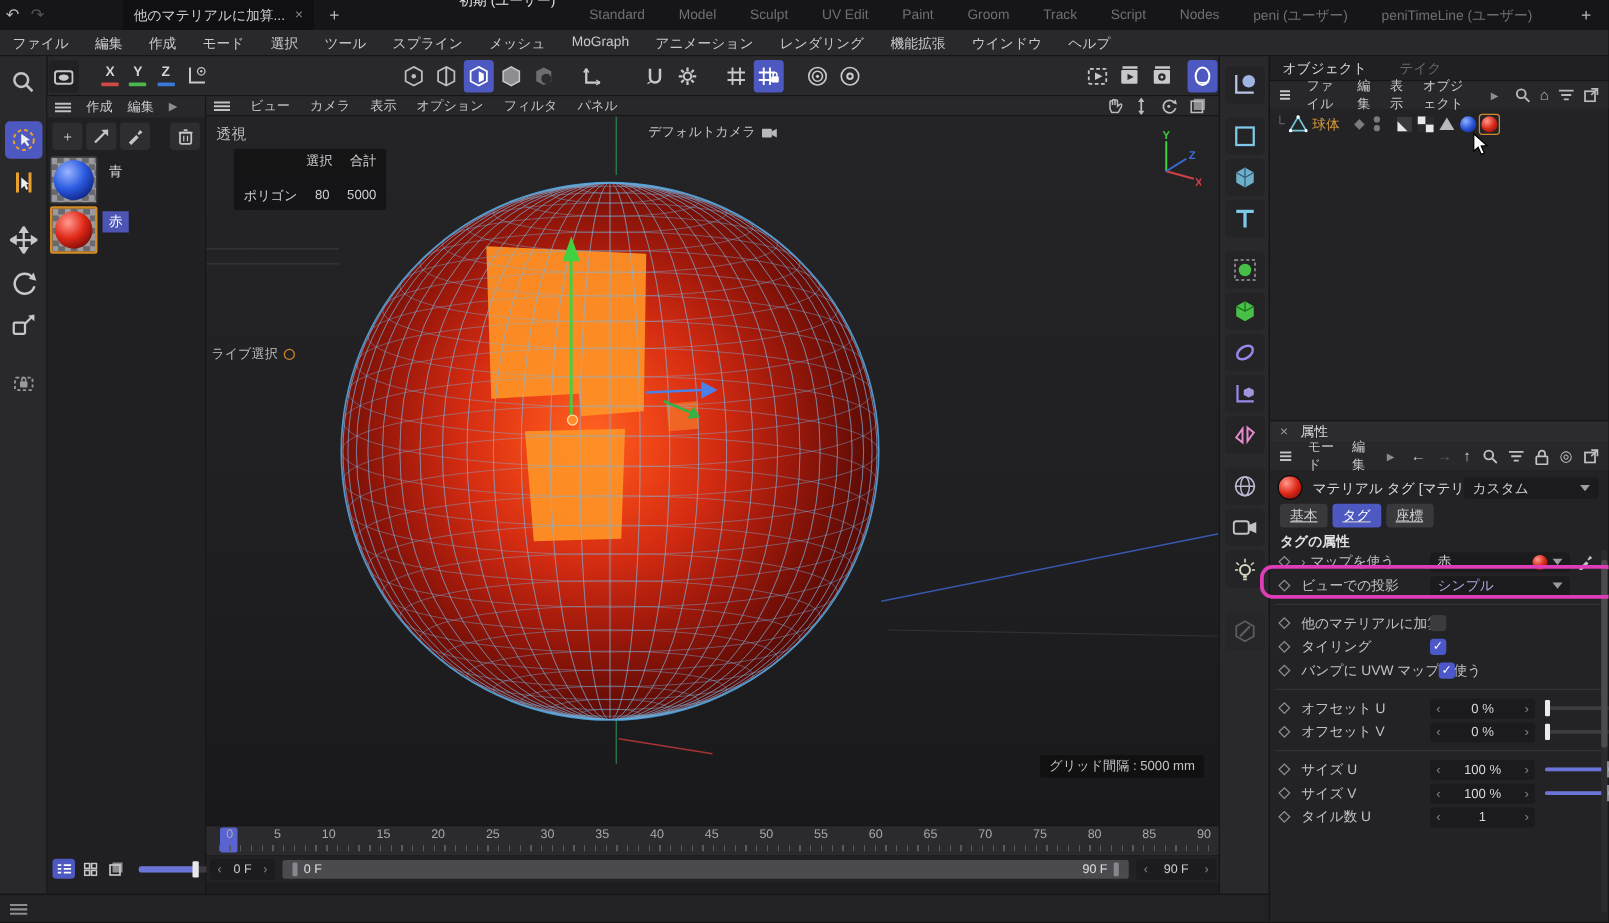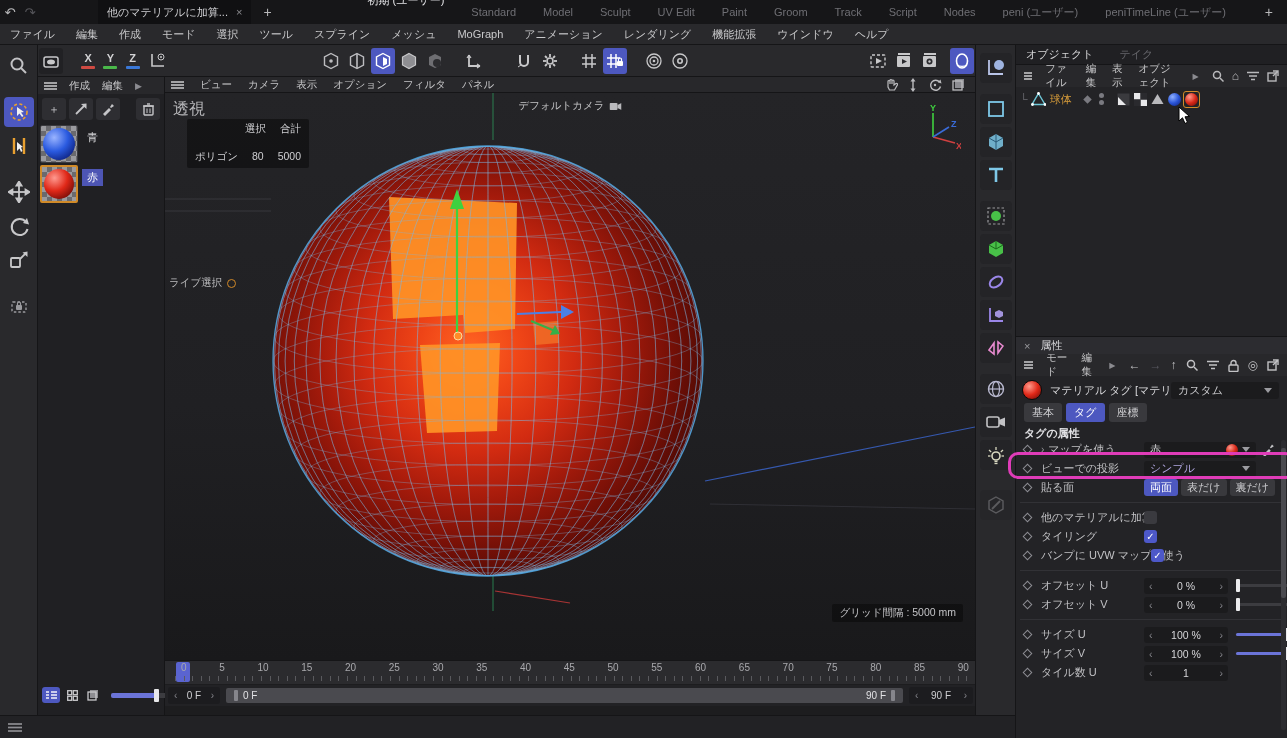--- a/index.html
+++ b/index.html
@@ -58,21 +58,21 @@
   .matfoot{position:absolute;left:4px;bottom:12px;display:flex;align-items:center;gap:3px;}
   .vico{width:18px;height:16px;border-radius:3px;display:flex;align-items:center;justify-content:center;color:#c9c9cc;cursor:pointer;}
   .vico.sel{background:var(--accent);}
   .matslider{position:relative;width:62px;height:5px;background:#3c3c40;border-radius:2px;margin-left:6px;cursor:pointer;}
   .matslider .fill{position:absolute;left:0;top:0;bottom:0;width:46px;background:#6b74d8;border-radius:2px;}
   .matslider .hnd{position:absolute;left:43px;top:-4px;width:5px;height:13px;background:#e8e8ea;border-radius:1px;}
   
   .vpmenu{left:165px;top:77px;width:810px;height:16px;background:var(--panel2);display:flex;align-items:center;gap:16px;padding:0 6px;font-size:10.5px;border-bottom:1px solid var(--line);}
   .vpmenu .right{margin-left:auto;display:flex;gap:10px;align-items:center;padding-right:4px;}
   .viewport{left:165px;top:93px;width:810px;height:567px;background:linear-gradient(#242427 0%,#202023 55%,#19191b 100%);overflow:hidden;}
-  .vplabel{position:absolute;color:#b9b9bc;font-size:16px;}
+  .vplabel{position:absolute;color:#b9b9bc;font-size:12px;}
   .statbox{position:absolute;left:22px;top:26px;background:rgba(10,10,10,.55);padding:3px 8px 4px 8px;font-size:10.5px;color:#cfcfd2;border-radius:2px;}
   .statbox .h{display:flex;gap:14px;justify-content:flex-end;}
   .statbox .v{display:flex;gap:14px;margin-top:14px;}
   .gridlabel{position:absolute;right:12px;bottom:38px;background:rgba(10,10,10,.55);padding:2px 7px;color:#c3c3c6;font-size:10.5px;border-radius:2px;}
   .livehint{position:absolute;left:4px;top:183px;display:flex;align-items:center;gap:5px;color:#bcbcbe;font-size:10.5px;}
   .livehint .dot{width:9px;height:9px;border:1.5px solid #d08828;border-radius:50%;}
   .camlabel{position:absolute;left:50%;transform:translateX(-50%);top:6px;color:#c6c6c8;font-size:10.5px;display:flex;gap:5px;align-items:center;}
   .gizmo{position:absolute;right:14px;top:10px;}
   
   .tl{left:165px;top:660px;width:810px;height:24px;background:#2b2b2e;border-top:1px solid var(--line);}
@@ -106,21 +106,21 @@
   .sphtag.b{background:radial-gradient(circle at 35% 30%,#8fb0ff,#2a55d8 50%,#0c1c70);}
   .sphtag.r{background:radial-gradient(circle at 35% 30%,#ff9a8c,#d82818 50%,#600a06);}
   
   .attrhead{position:absolute;top:291px;left:0;right:0;height:18px;background:#2c2c30;display:flex;align-items:center;gap:10px;padding:0 8px;border-top:1px solid var(--line);}
   .attrmenu{position:absolute;top:309px;left:0;right:0;height:22px;display:flex;align-items:center;gap:13px;padding:0 8px;background:var(--panel2);font-size:10.5px;}
   .attrmenu .nav{margin-left:auto;display:flex;gap:9px;align-items:center;color:#c2c2c5;font-size:12px;}
   .tagtitle{position:absolute;top:333px;left:0;right:0;height:24px;display:flex;align-items:center;padding:0 6px;}
   .tagball{width:20px;height:20px;border-radius:50%;background:radial-gradient(circle at 35% 30%,#ff9a8c,#e02818 50%,#5e0a06);border:1px solid #0a0a0a;}
   .tagname{margin-left:8px;color:#dadadd;}
   .preset{position:absolute;left:155px;width:108px;height:17px;background:var(--fieldbg);border-radius:3px;display:flex;align-items:center;justify-content:space-between;padding:0 7px;color:#cfcfd2;cursor:pointer;}
-  .atabs{position:absolute;top:358px;left:8px;display:flex;gap:4px;}
+  .atabs{position:absolute;top:358px;left:8px;display:flex;gap:4px;text-decoration:underline;}
   .atab{padding:2px 8px;background:#39393d;border-radius:3px;color:#cfcfd2;cursor:pointer;}
   .atab.sel{background:var(--accent);color:#fff;}
   .asection{position:absolute;top:381px;left:8px;color:#e0e0e3;font-weight:bold;}
   .arows{position:absolute;top:395px;left:0;right:6px;}
   .arow{height:19px;display:flex;align-items:center;padding-left:8px;position:relative;}
   .dia{width:7px;height:7px;border:1px solid #8d8d93;transform:rotate(45deg);margin-right:10px;flex:none;cursor:pointer;}
   .albl{color:#c2c2c5;white-space:nowrap;}
   .albl .exp{color:#9a9aa0;margin-right:4px;font-size:10px;}
   .ctl{position:absolute;left:128px;display:flex;align-items:center;}
   .field{width:112px;height:16px;background:var(--fieldbg);border-radius:3px;display:flex;align-items:center;padding:0 6px;color:#d6d6d9;cursor:pointer;position:relative;}
@@ -957,29 +957,20 @@
       <div class="arow">
         <span class="dia"></span>
         <span class="albl"><span>ビューでの投影</span></span>
         <span class="ctl">
             <span class="field">
               <span style="color:#b0a6e0">シンプル</span>
               <span class="caret"></span>
             </span>
           </span>
       </div>
-      <div class="arow">
-        <span class="dia"></span>
-        <span class="albl"><span>貼る面</span></span>
-        <span class="ctl seg">
-          <span class="segb sel">両面</span>
-          <span class="segb">表だけ</span>
-          <span class="segb">裏だけ</span>
-        </span>
-      </div>
       <div class="divd"></div>
       <div class="arow">
         <span class="dia"></span>
         <span class="albl"><span>他のマテリアルに加算</span></span>
         <span class="ctl">
             <span class="chk"></span>
           </span>
       </div>
       <div class="arow">
         <span class="dia"></span>

